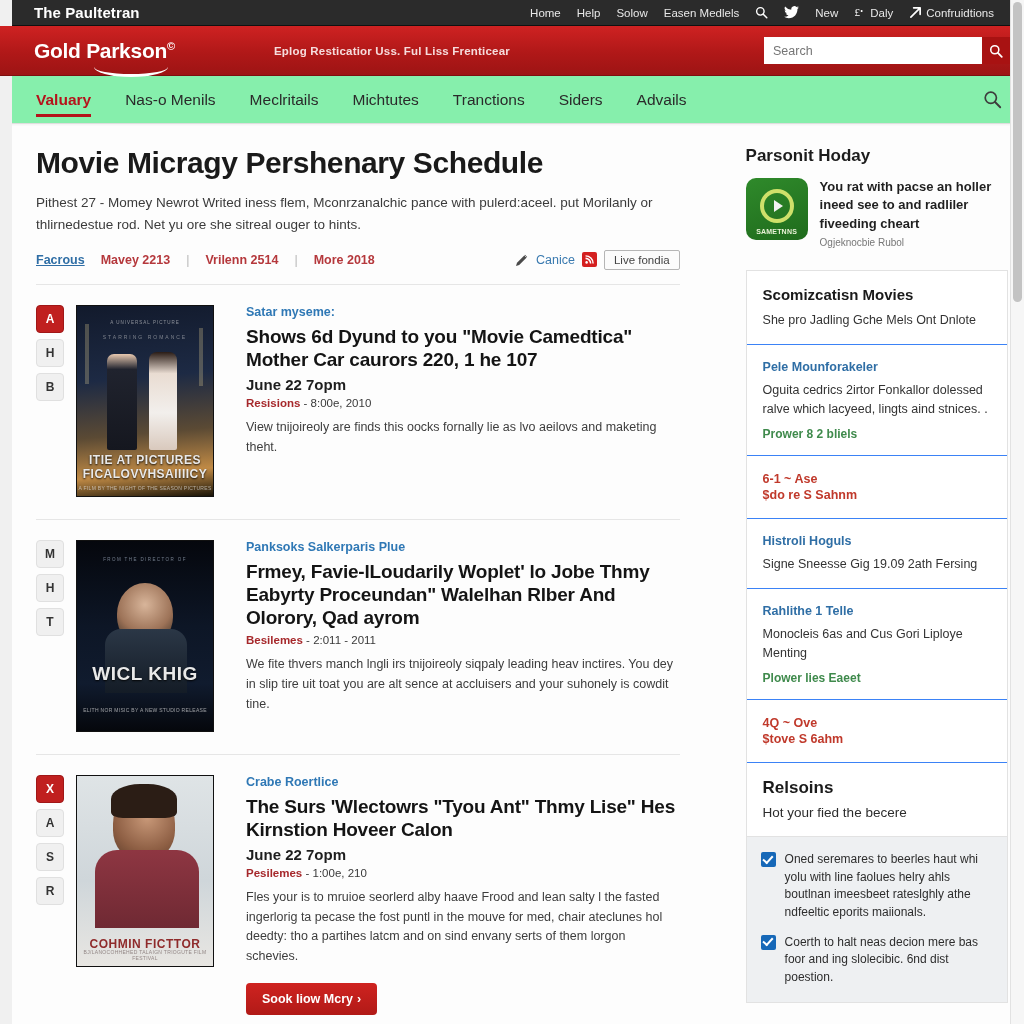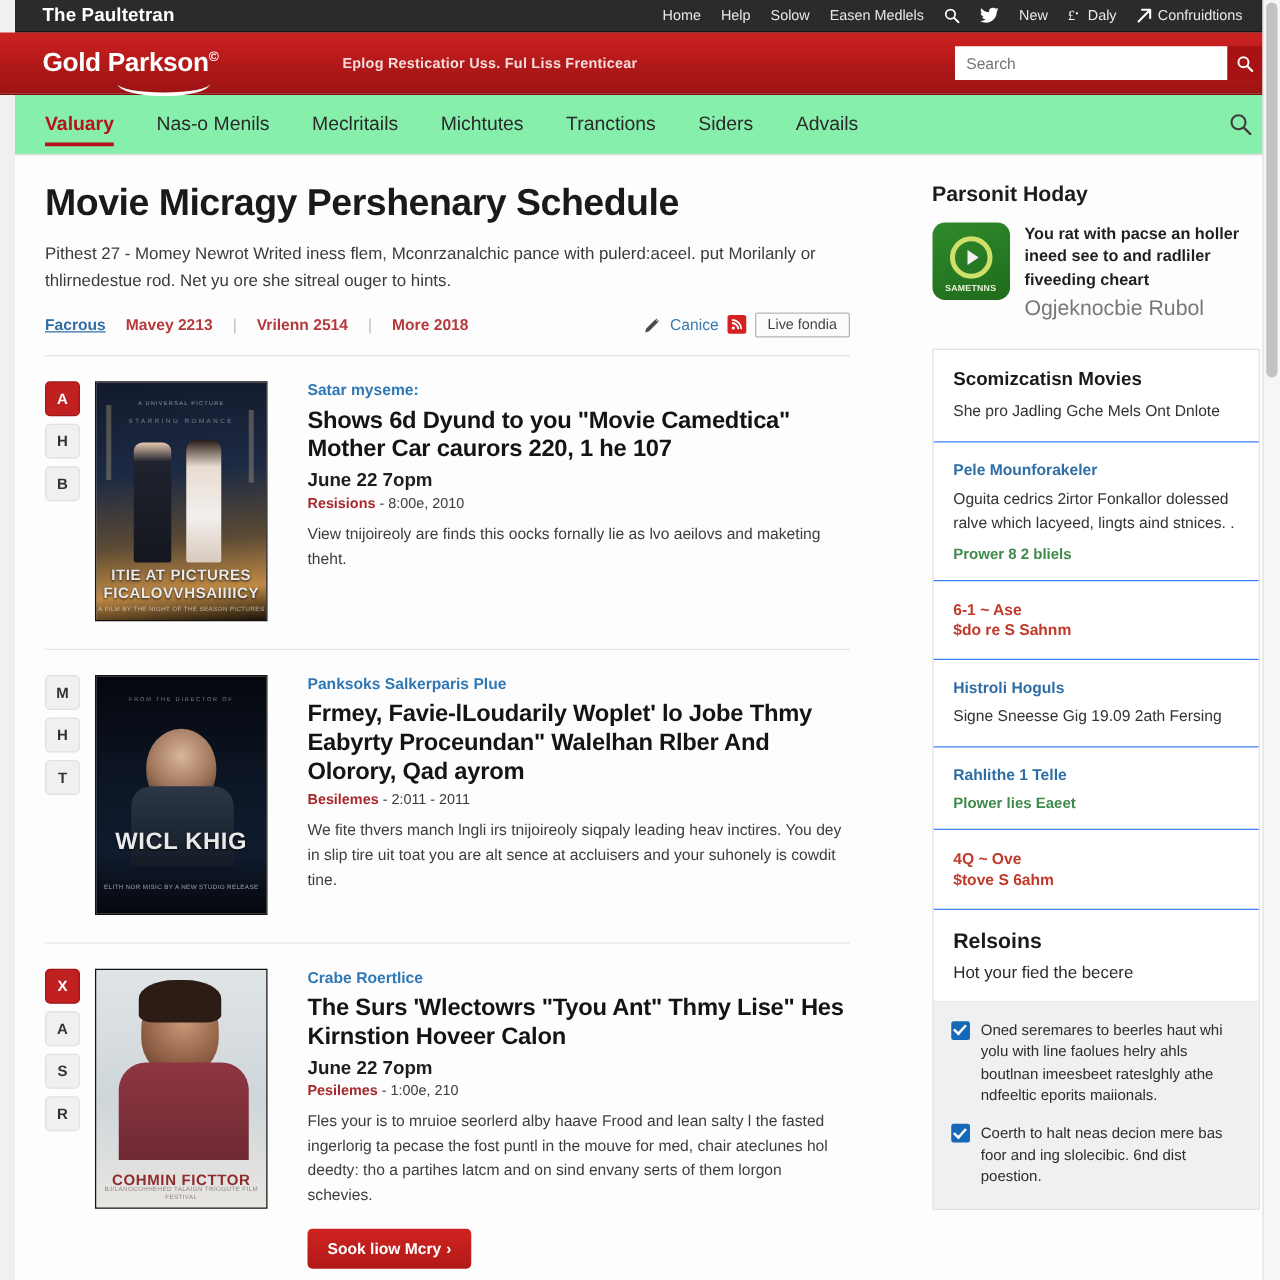--- a/index.html
+++ b/index.html
@@ -174,21 +174,21 @@
   .promo-icon .ring::after {
     content:""; width:0; height:0; border-left:9px solid #f2f2f2;
     border-top:6px solid transparent; border-bottom:6px solid transparent;
     margin-left:3px;
   }
   .promo-icon .icon-label {
     position:absolute; bottom:5px; left:0; right:0; text-align:center;
     font-size:7px; font-weight:bold; color:#eaf2d8; letter-spacing:.2px;
   }
   .promo-text { font-size: 13px; color: #1f1f1f; line-height: 1.42; font-weight: bold; }
-  .promo-sub { font-size: 17px; color: #777; margin-top: 4px; font-weight: normal; }
+  .promo-sub { font-size: 10px; color: #777; margin-top: 4px; font-weight: normal; }
 
   .side-card { border: 1px solid #e2e2e2; background: #fff; }
   .side-block { padding: 15px 16px 14px 16px; border-bottom: 1px solid #3b82f6; }
   .side-block:last-child { border-bottom: none; }
   .sb-head { font-size: 15px; font-weight: bold; color: #1a1a1a; margin-bottom: 8px; }
   .sb-link { font-size: 12.5px; font-weight: bold; color: #2f6ea5; margin-bottom: 7px; cursor: pointer; }
   .sb-text { font-size: 12.5px; color: #333; line-height: 1.5; }
   .sb-green { font-size: 12px; font-weight: bold; color: #3f8a4c; margin-top: 8px; }
   .sb-red { font-size: 12.5px; font-weight: bold; color: #c0392b; line-height: 1.35; }
 
@@ -442,20 +442,21 @@
         <div class="side-block">
           <div class="sb-red" style="white-space:pre-line">6-1 ~ Ase
 $do re S Sahnm</div>
         </div>
         <div class="side-block">
           <div class="sb-link">Histroli Hoguls</div>
           <div class="sb-text">Signe Sneesse Gig 19.09 2ath Fersing</div>
         </div>
         <div class="side-block">
           <div class="sb-link">Rahlithe 1 Telle</div>
+          <div class="sb-text">Monocleis 6as and Cus Gori Liploye Menting</div>
           <div class="sb-green">Plower lies Eaeet</div>
         </div>
         <div class="side-block">
           <div class="sb-red" style="white-space:pre-line">4Q ~ Ove
 $tove S 6ahm</div>
         </div>
         <div class="side-foot">
           <div class="foot-head">Relsoins</div>
           <div class="foot-text">Hot your fied the becere</div>
         </div>

